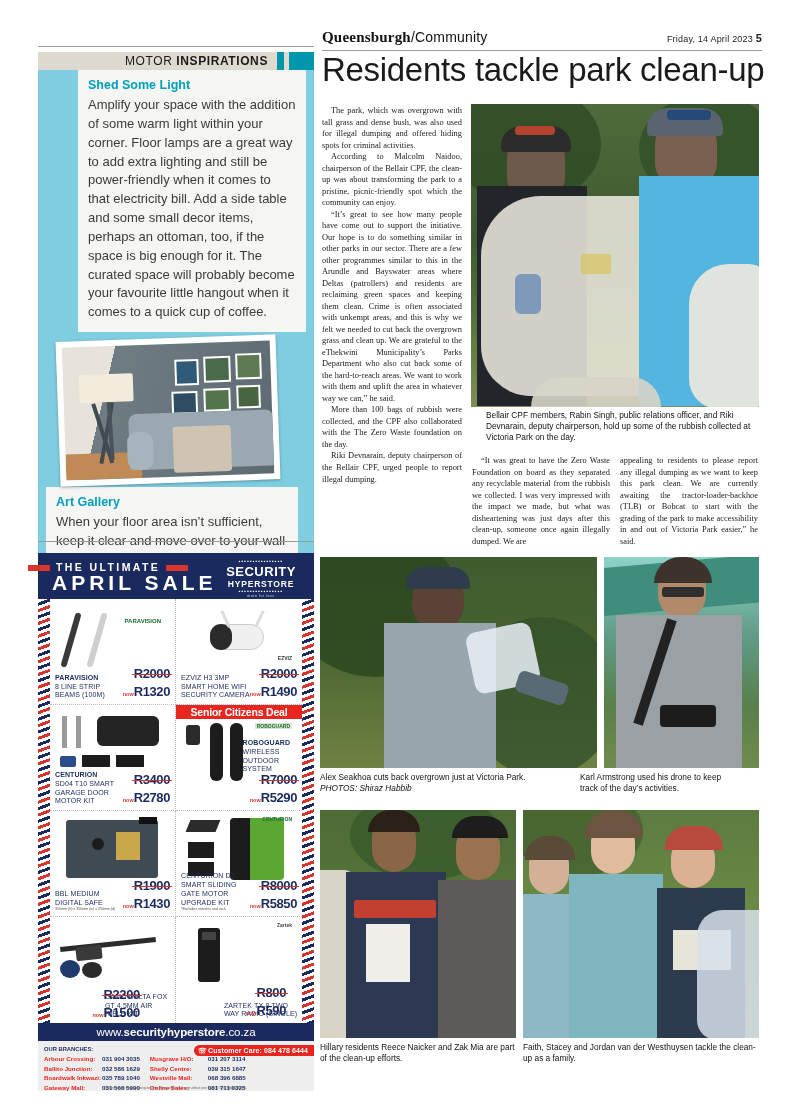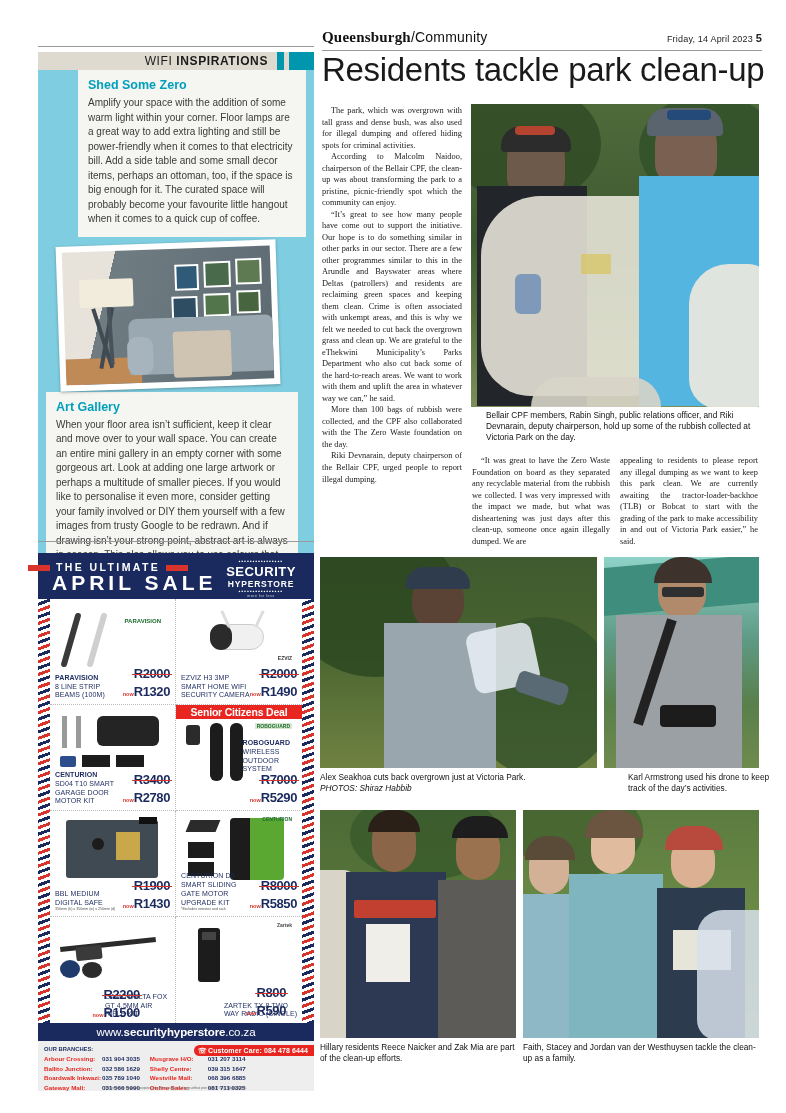--- a/index.html
+++ b/index.html
@@ -50,21 +50,21 @@
   .hi-title b { font-weight: bold; color:#ffffff; }
   .hi-body { background: #7fcde0; padding: 0 0 8px 0; position: relative; }
 
   .hi-card {
     background: #f5f5f2; margin-left: 40px; margin-right: 8px; padding: 8px 10px 10px 10px;
   }
   .hi-card-alt {
     background: #f5f5f2; margin-left: 8px; margin-right: 16px; padding: 8px 10px 12px 10px;
   }
   .hi-h { color: #00a0bd; font-size: 12.5px; font-weight: bold; margin-bottom: 4px; }
-  .hi-p { font-size: 10px; line-height: 1.45; color: #3b3b3b; }
+  .hi-p { font-size: 13px; line-height: 1.45; color: #3b3b3b; }
 
   .hi-photo {
     width: 220px; height: 145px; margin: 6px 0 4px 20px;
     background: #fff; padding: 6px; box-shadow: 0 1px 3px rgba(0,0,0,.3);
     transform: rotate(-2deg);
   }
   .hi-photo-inner {
     width: 100%; height: 100%;
     background:
       linear-gradient(105deg,#e7e2da 0%, #e7e2da 22%, #6f7c82 22%, #66737a 62%, #5d6a71 100%);
@@ -144,21 +144,21 @@
   
   .photo { position:absolute; overflow:hidden; background:#cfd6cf; }
   .ph-main { left:471px; top:104px; width:288px; height:303px; }
   .cap { position:absolute; font-size:8.3px; line-height:1.3; color:#111; }
   .cap i { font-style:italic; }
   .cap-main { left:486px; top:410px; width:288px; }
 
   .ph-a { left:320px; top:557px; width:277px; height:211px; }
   .cap-a { left:320px; top:772px; width:277px; }
   .ph-b { left:604px; top:557px; width:155px; height:211px; }
-  .cap-b { left:628px; top:772px; width:155px; }
+  .cap-b { left:580px; top:772px; width:155px; }
   .ph-c { left:320px; top:810px; width:196px; height:228px; }
   .cap-c { left:320px; top:1042px; width:196px; }
   .ph-d { left:523px; top:810px; width:236px; height:228px; }
   .cap-d { left:523px; top:1042px; width:236px; }
 
   
   .sky { position:absolute; inset:0; }
   .blob { position:absolute; border-radius:50%; }
 </style>
 </head>
@@ -167,28 +167,28 @@
 <div class="masthead">
   <span class="masthead-title"><b>Queensburgh</b><span class="comm">/Community</span></span>
   <span class="masthead-date"><span>Friday, 14 April 2023</span> <b>5</b></span>
 </div>
 <div class="masthead-rule"></div>
 <h1 class="headline">Residents tackle park clean-up</h1>
 
 <div class="left-rule-top"></div>
 <div class="hi-panel">
   <div class="hi-bar">
-    <span class="hi-bar-label"><span>WIFI </span><b>INSPIRATIONS</b></span>
+    <span class="hi-bar-label"><span>MOTOR </span><b>INSPIRATIONS</b></span>
     <span class="hi-sq1"></span>
     <span class="hi-sq2"></span>
   </div>
 
   <div class="hi-body">
     <div class="hi-card">
-      <div class="hi-h">Shed Some Zero</div>
+      <div class="hi-h">Shed Some Light</div>
       <div class="hi-p">Amplify your space with the addition of some warm light within your corner. Floor lamps are a great way to add extra lighting and still be power-friendly when it comes to that electricity bill. Add a side table and some small decor items, perhaps an ottoman, too, if the space is big enough for it. The curated space will probably become your favourite little hangout when it comes to a quick cup of coffee.</div>
     </div>
 
     <div class="hi-photo">
       <div class="hi-photo-inner">
         <span class="floor"></span>
         <span class="lamp-leg1"></span>
         <span class="lamp-leg2"></span>
         <span class="lamp-leg3"></span>
         <span class="lamp-shade"></span>

